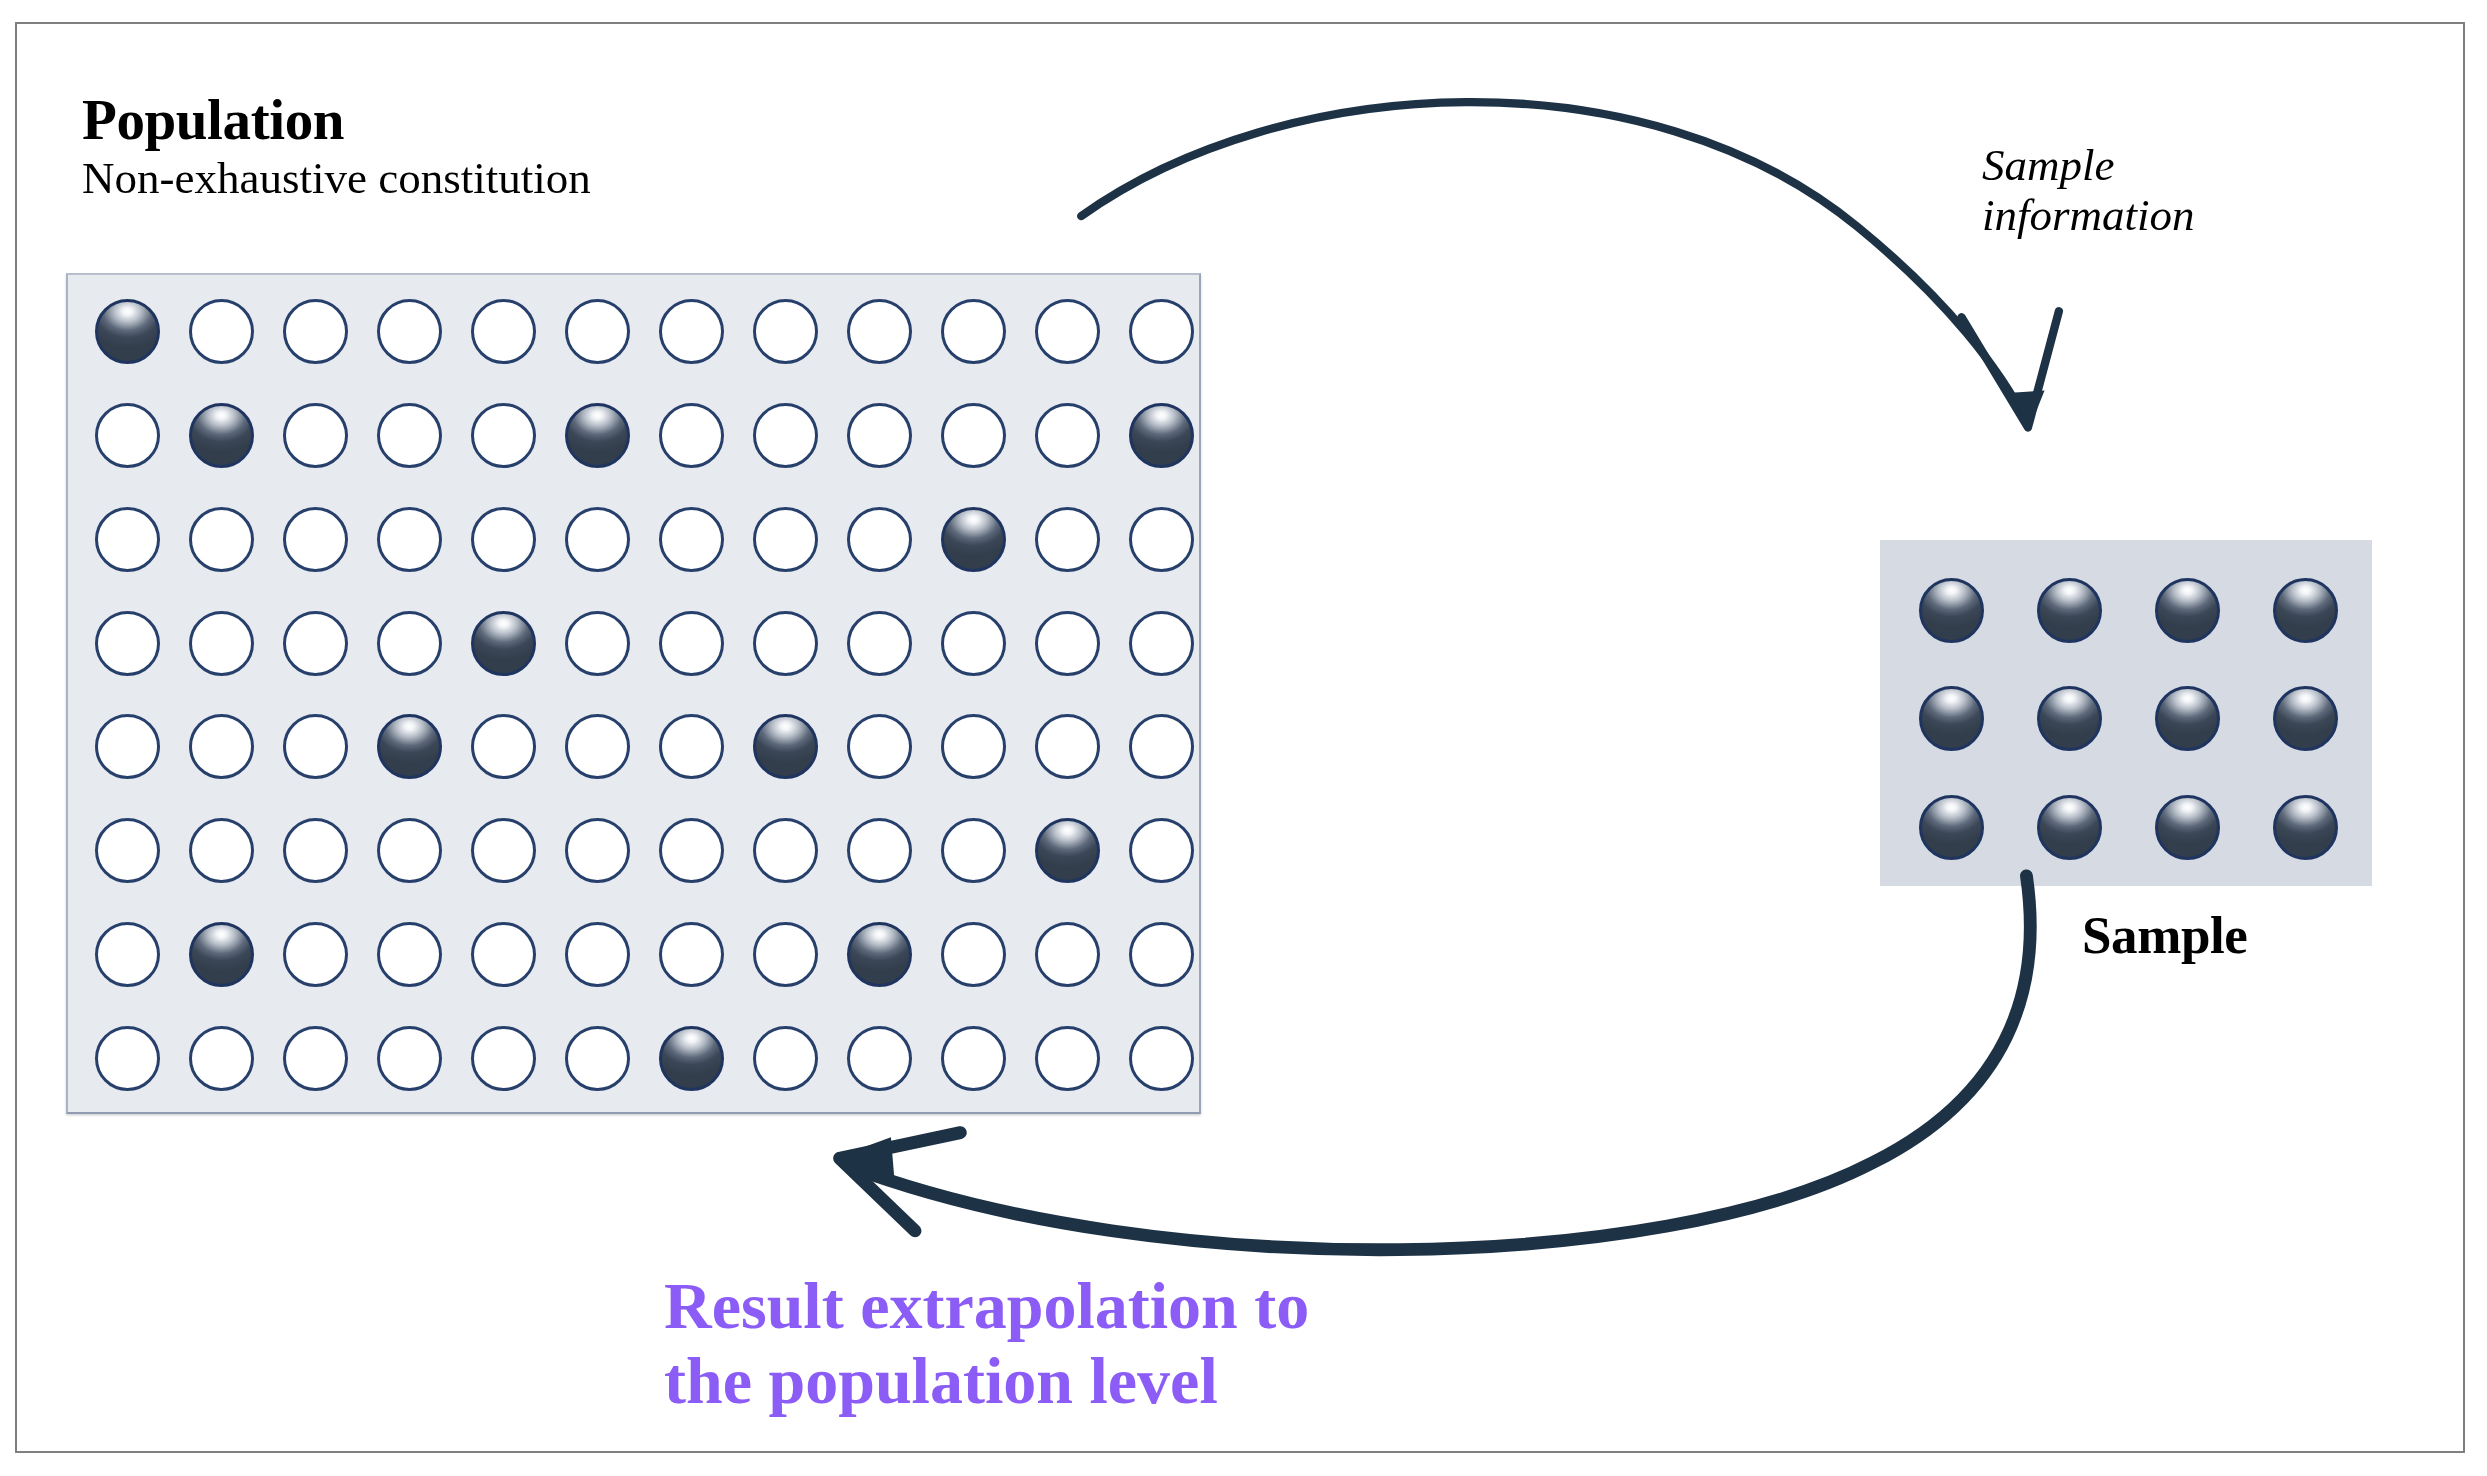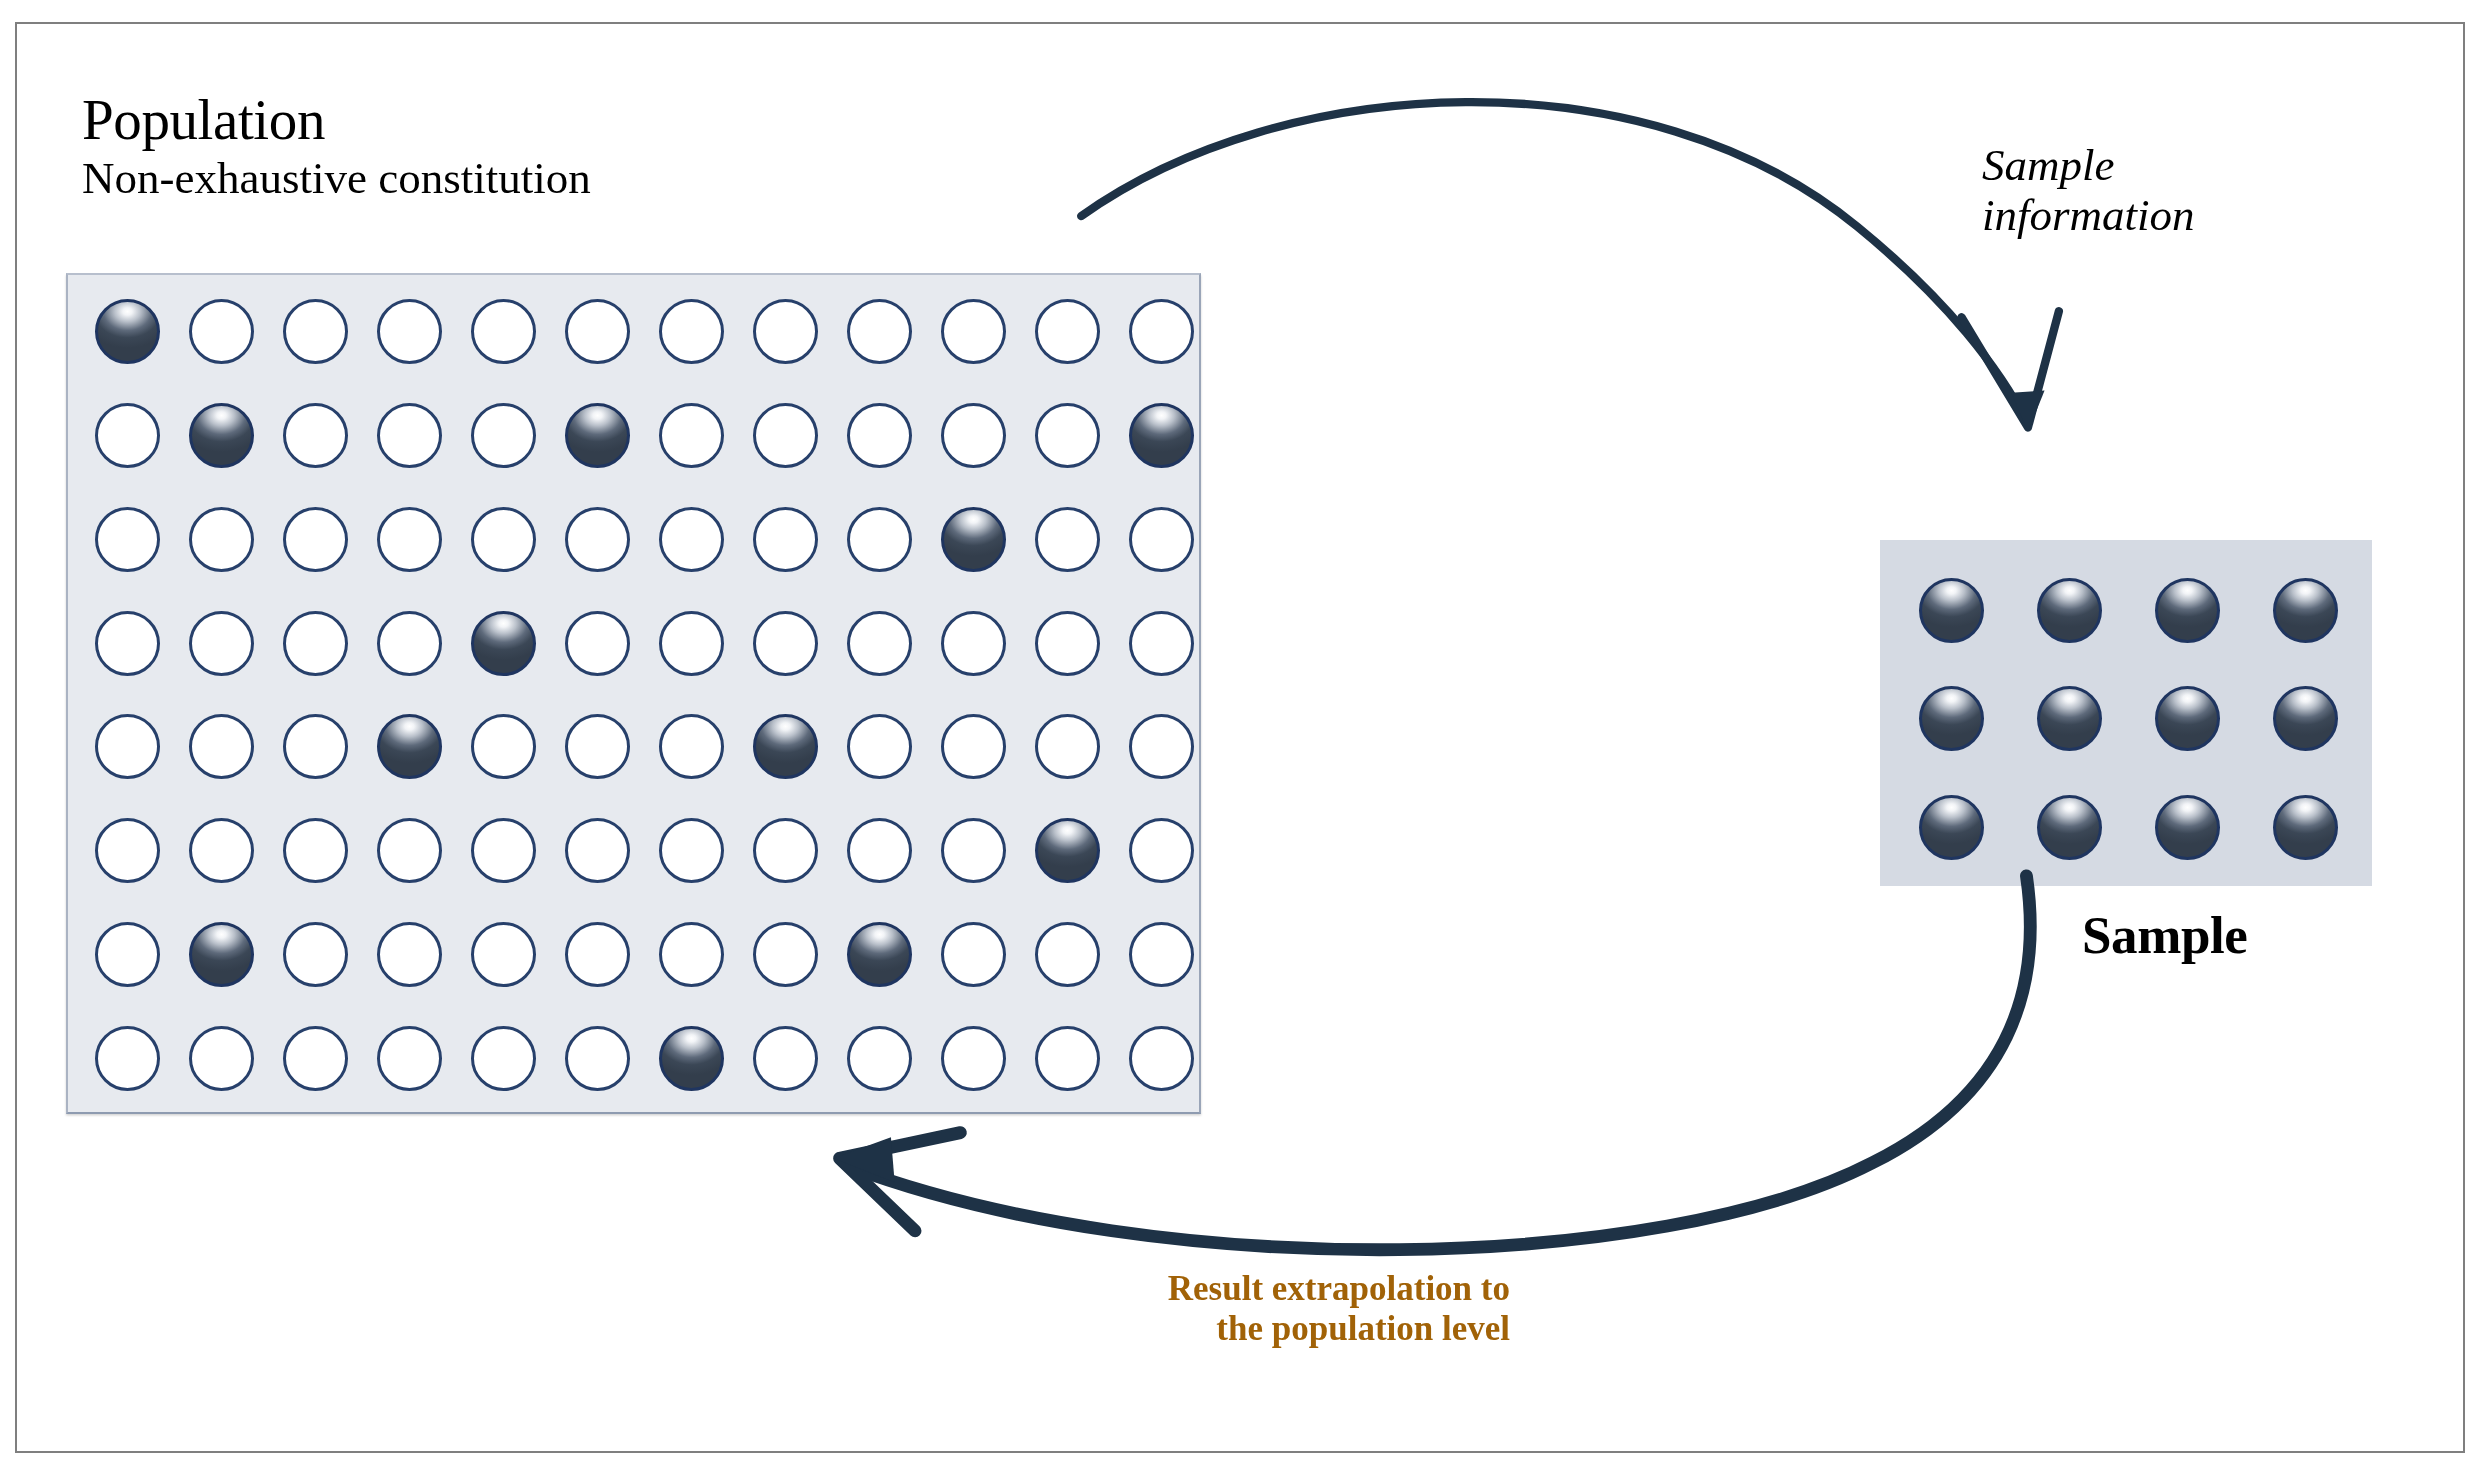--- a/index.html
+++ b/index.html
@@ -36,21 +36,21 @@
   
   #population-label {
     position: absolute;
     left: 82px;
     top: 91px;
     line-height: 1.0;
     color: #000000;
   }
   #population-label .title {
     font-size: 57px;
-    font-weight: normal;
+    font-weight: bold;
     letter-spacing: -0.4px;
     display: block;
   }
   #population-label .subtitle {
     font-size: 45px;
     font-weight: normal;
     display: block;
     margin-top: 7.6px;
   }
 
@@ -149,25 +149,25 @@
     width: 362px;
   }
   #sample-constitution span { display: block; }
 
   
   #extrapolation-caption {
     position: absolute;
     left: 664px;
     top: 1269px;
     width: 846px;
-    text-align: right;
-    font-size: 35px;
+    text-align: left;
+    font-size: 66px;
     font-weight: bold;
     line-height: 1.13;
-    color: #a16207;
+    color: #8b5cf6;
   }
   #extrapolation-caption span { display: block; }
 
   
   #arrows {
     position: absolute;
     left: 0; top: 0;
     width: 2487px;
     height: 1477px;
     pointer-events: none;

